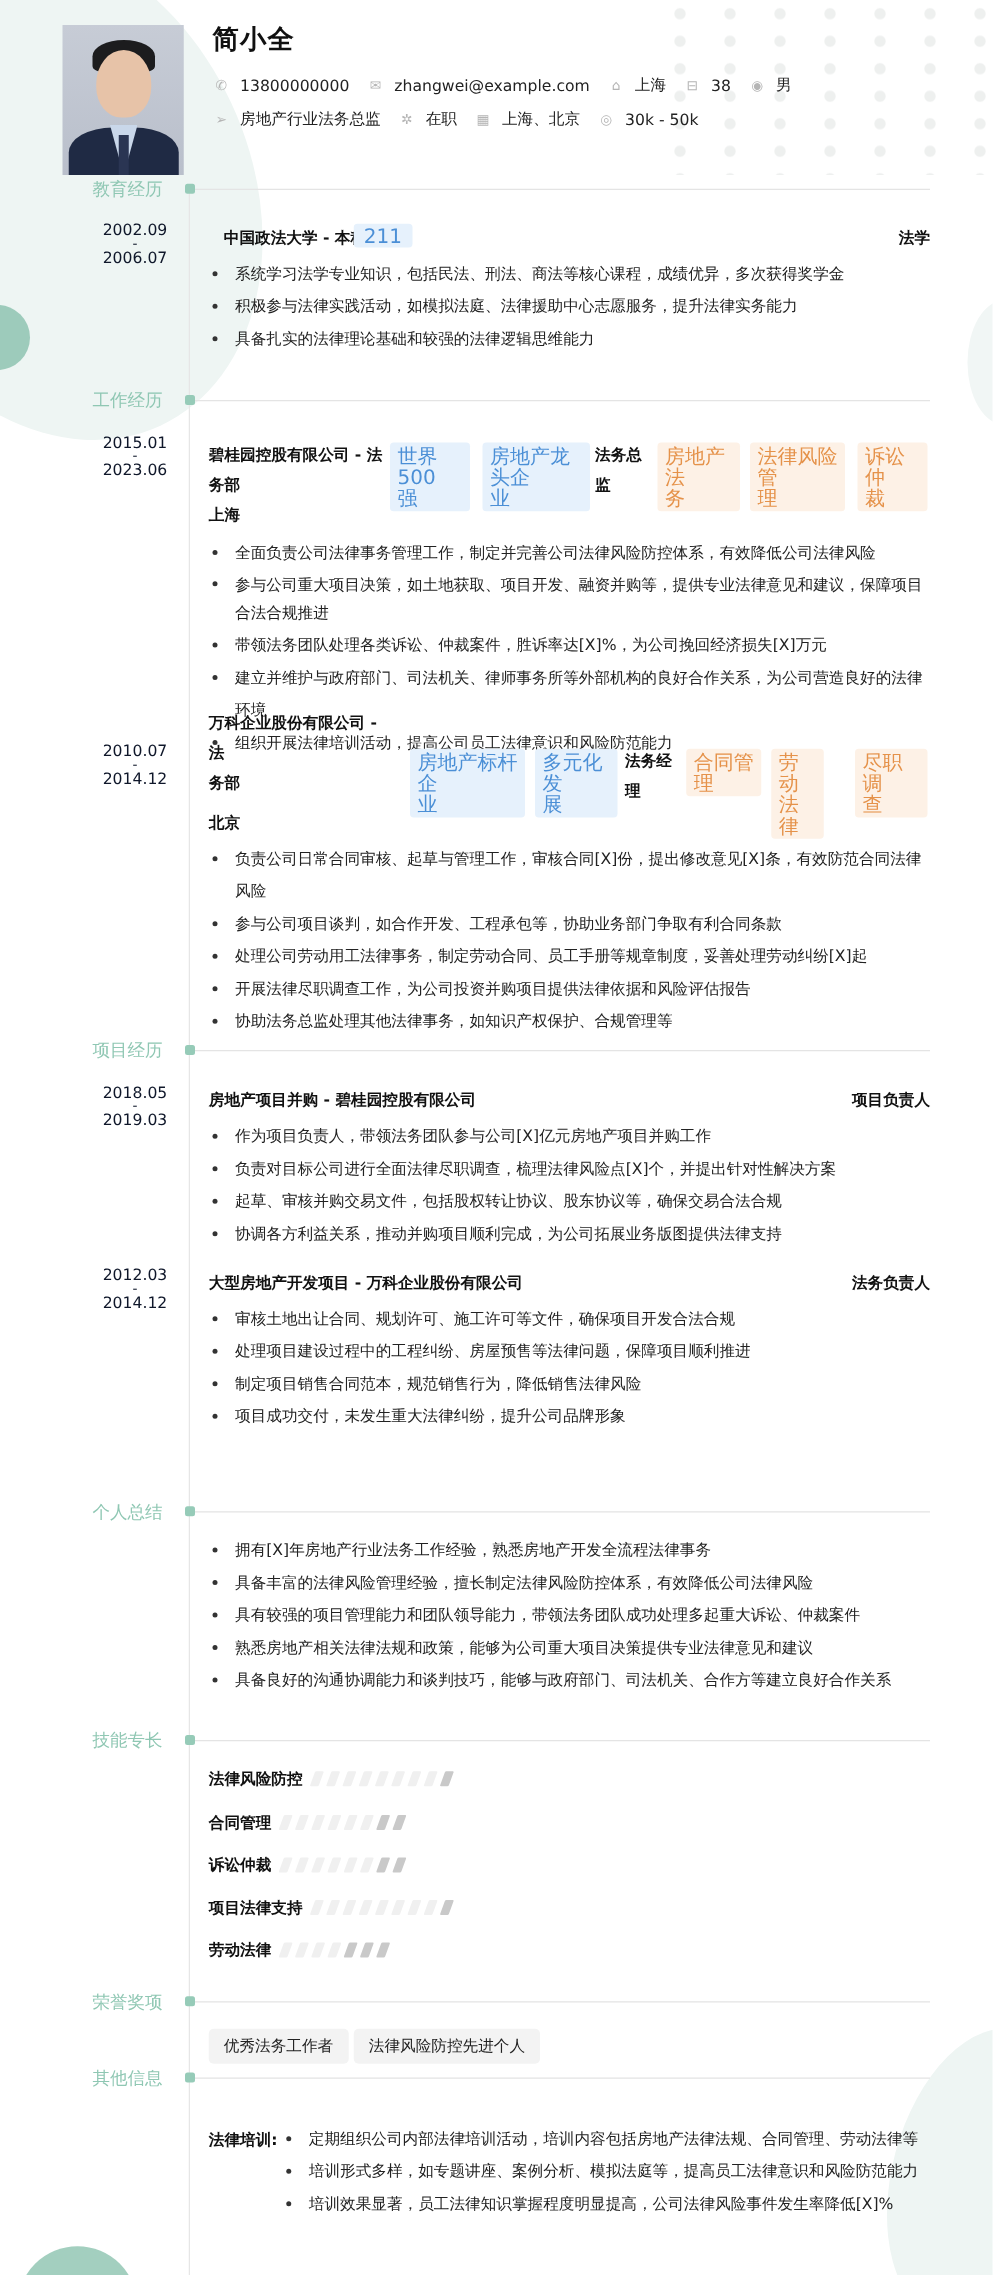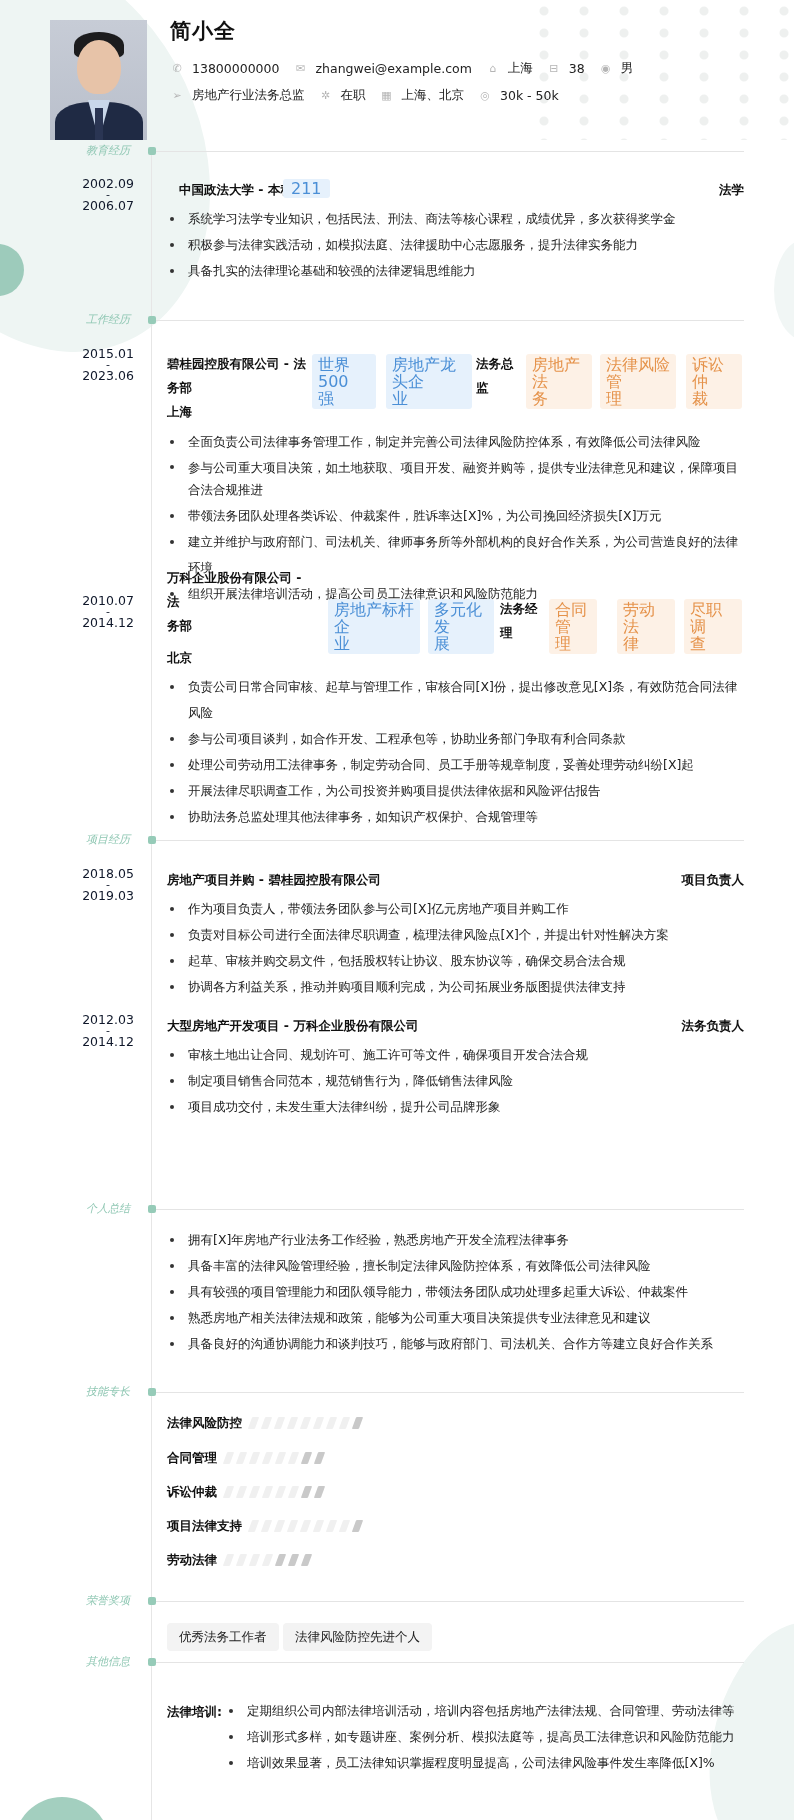--- a/index.html
+++ b/index.html
@@ -28,21 +28,21 @@
 
   .name { position: absolute; left: 170px; top: 17px; font-size: 21px; font-weight: bold; color: #111; letter-spacing: 1px; }
   .info-row { position: absolute; left: 170px; display: flex; align-items: center; gap: 0; font-size: 12.5px; color: #222; }
   .info-row.r1 { top: 60px; }
   .info-row.r2 { top: 87px; }
   .info-item { display: flex; align-items: center; margin-right: 14px; }
   .info-item .ic { width: 14px; height: 14px; margin-right: 8px; color: #b5b5b5; font-size: 11px; line-height: 14px; text-align: center; }
 
   
   .section-head { position: absolute; left: 0; width: 794px; height: 16px; }
-  .section-head .label { position: absolute; right: 664px; top: 0; font-size: 11px; color: #8fc7b3; white-space: nowrap; font-style: italic; }
+  .section-head .label { position: absolute; right: 664px; top: 0; font-size: 14px; color: #8fc7b3; white-space: nowrap; }
   .section-head .dot { position: absolute; left: 148px; top: 4px; width: 8px; height: 8px; border-radius: 2px; background: #96cbb8; }
   .section-head .rule { position: absolute; left: 156px; top: 8px; width: 588px; height: 1px; background: #e4e4e4; }
 
   .date { position: absolute; width: 70px; left: 73px; text-align: center; font-size: 12.5px; color: #0f172a; line-height: 12px; }
   .date .sep { display: block; font-size: 11px; line-height: 10px; }
 
   .entry-title { position: absolute; left: 167px; font-size: 12.5px; font-weight: bold; color: #111; }
   .entry-right { position: absolute; right: 50px; font-size: 12.5px; font-weight: bold; color: #111; }
   .tag { position: absolute; font-size: 16px; line-height: 17px; padding: 2px 6px; border-radius: 3px; }
   .tag.blue { background: #e6f1fc; color: #4b8fd6; }
@@ -201,25 +201,25 @@
     <div>业</div>
   </div>
 <div class="tag blue" style="left:428px; top:599px; width:66px;">
     <div>多元化发</div>
     <div>展</div>
   </div>
 <div class="entry-title" style="left:500px; top:597px; line-height:24px;">
     <div>法务经</div>
     <div>理</div>
   </div>
-<div class="tag orange" style="left:549px; top:599px; width:48px;">
+<div class="tag orange" style="left:549px; top:599px; width:60px;">
     <div>合同管</div>
     <div>理</div>
   </div>
-<div class="tag orange" style="left:617px; top:599px; width:58px;">
+<div class="tag orange" style="left:617px; top:599px; width:42px;">
     <div>劳动法</div>
     <div>律</div>
   </div>
 <div class="tag orange" style="left:684px; top:599px; width:58px;">
     <div>尽职调</div>
     <div>查</div>
   </div>
 <div class="entry-title" style="top:650px;">北京</div>
 <ul class="bullets" style="top:674px;">
   <li>负责公司日常合同审核、起草与管理工作，审核合同[X]份，提出修改意见[X]条，有效防范合同法律风险</li>
@@ -246,20 +246,21 @@
   <li>协调各方利益关系，推动并购项目顺利完成，为公司拓展业务版图提供法律支持</li>
 </ul>
 
 <div class="date" style="top:1014px;">
   <span>2012.03</span><span class="sep">-</span><span>2014.12</span>
 </div>
 <div class="entry-title" style="top:1018px;">大型房地产开发项目 - 万科企业股份有限公司</div>
 <div class="entry-right" style="top:1018px;">法务负责人</div>
 <ul class="bullets" style="top:1042px;">
   <li>审核土地出让合同、规划许可、施工许可等文件，确保项目开发合法合规</li>
+  <li>处理项目建设过程中的工程纠纷、房屋预售等法律问题，保障项目顺利推进</li>
   <li>制定项目销售合同范本，规范销售行为，降低销售法律风险</li>
   <li>项目成功交付，未发生重大法律纠纷，提升公司品牌形象</li>
 </ul>
 
 <div class="section-head" style="top:1201px;">
   <span class="label">个人总结</span>
   <span class="dot"></span>
   <span class="rule"></span>
 </div>
 <ul class="bullets" style="top:1227px;">

